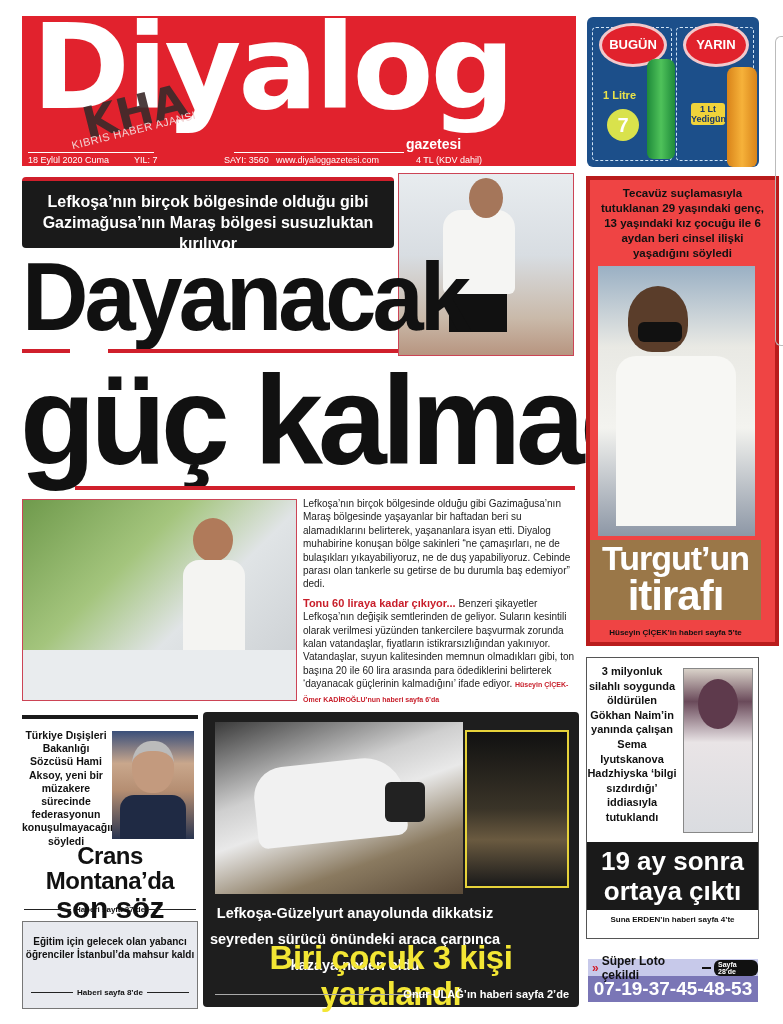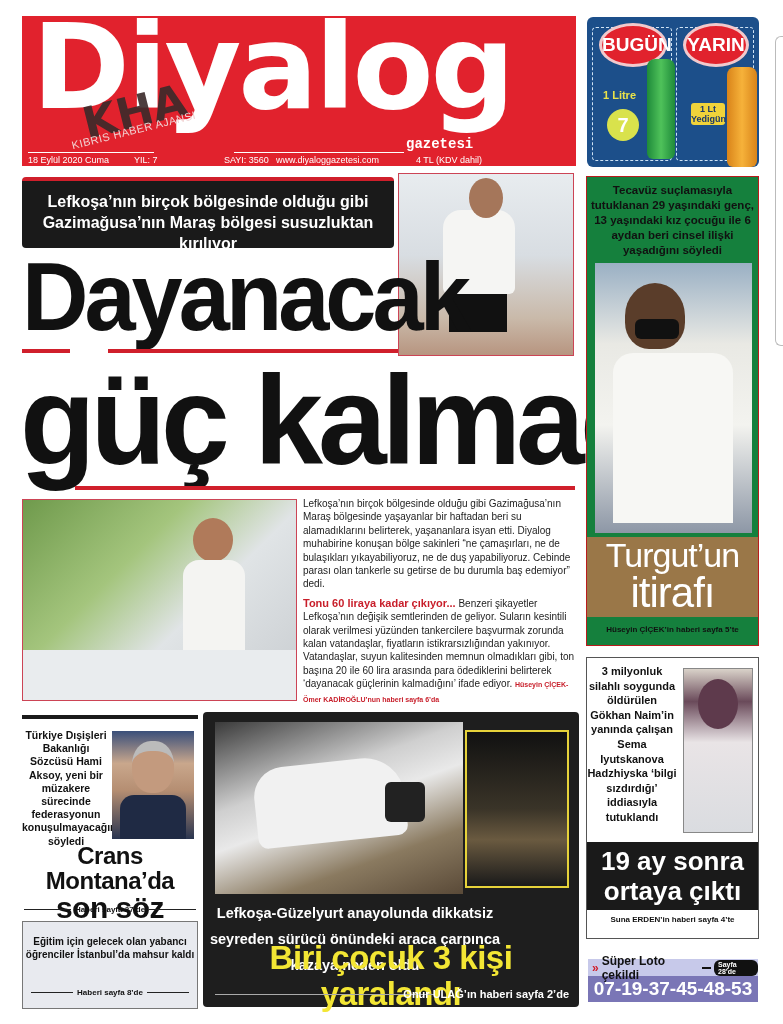--- a/index.html
+++ b/index.html
@@ -6,47 +6,47 @@
   html,body{width:783px;height:1024px;background:#fff;overflow:hidden}
   body{position:relative;font-family:"Liberation Sans",sans-serif;color:#111}
   .cond{font-family:"Liberation Sans Narrow","Liberation Sans",sans-serif;}
   .abs{position:absolute}
 
   
   #masthead{left:22px;top:16px;width:554px;height:150px;background:#e1222d;border-radius:0;overflow:hidden}
   #logo{left:10px;top:-8px;font-family:"DejaVu Sans",sans-serif;font-weight:bold;font-size:118px;color:#fff;letter-spacing:-3px;line-height:1}
   #kha{left:60px;top:70px;transform:rotate(-14deg);font-family:"DejaVu Sans",sans-serif;font-weight:bold;font-size:44px;color:#3a2a2a;opacity:.9}
   #kha-sub{left:48px;top:108px;transform:rotate(-14deg);font-size:11px;color:#f0d0d0;letter-spacing:.5px}
-  #gazetesi{left:384px;top:120px;font-family:Liberation Mono, monospace;font-weight:bold;font-size:14px;color:#fff}
+  #gazetesi{left:384px;top:120px;font-family:Liberation Sans, sans-serif;font-weight:bold;font-size:14px;color:#fff}
   .mline{height:1px;background:#fff}
   .mtext{font-size:9px;color:#fff;white-space:nowrap}
 
   
   #ad{left:587px;top:17px;width:172px;height:150px;background:#1c4f8a;border-radius:6px}
   #ad .dash{border:1.5px dashed #cfe3f5;border-radius:4px}
-  .oval{background:#e1222d;border:3px solid #f2c9cc;border-radius:50%;color:#fff;font-weight:bold;text-align:center;font-size:19px}
+  .oval{background:#e1222d;border:3px solid #f2c9cc;border-radius:50%;color:#fff;font-weight:bold;text-align:center;font-size:13px}
   .bottle{border-radius:8px 8px 6px 6px}
 
   
   #kicker{left:22px;top:177px;width:372px;height:71px;background:#1a1a1a;border-top:4px solid #d01f2b;border-radius:4px;color:#fff;font-weight:bold;text-align:center;font-size:16px;line-height:21px;padding-top:10px}
   #photo-man{left:398px;top:173px;width:176px;height:183px;border:1px solid #c45;background:linear-gradient(180deg,#e8ecef 0%,#d8dde2 45%,#c9b9a9 80%,#b79580 100%)}
   .hl{font-weight:bold;color:#111;line-height:1;white-space:nowrap;transform-origin:left top}
   .redrule{height:4px;background:#d01f2b}
 
   
   #photo-woman{left:22px;top:499px;width:275px;height:202px;border:1px solid #c45;background:linear-gradient(135deg,#6f9a4c 0%,#a4c57d 35%,#e0e4e6 60%,#c8ccd0 100%)}
   #body1{left:303px;top:497px;width:275px;font-size:10px;line-height:13.4px;color:#222}
   .redhd{color:#c81e2a;font-weight:bold}
   .byline-red{color:#c81e2a;font-size:7px;font-weight:bold}
 
   
-  #right1{left:586px;top:176px;width:173px;height:470px;border:1px solid #b91c1c;background:#15803d}
+  #right1{left:586px;top:176px;width:193px;height:470px;border:4px solid #b91c1c;background:#ef4444}
   #right1-kicker{font-weight:bold;font-size:11.5px;line-height:15px;text-align:center;padding:6px 4px 0}
   #photo-suspect{left:8px;top:86px;width:157px;height:270px;background:linear-gradient(180deg,#9ab0c4 0%,#e9e9e4 30%,#f3f3ef 60%,#8d97a6 100%)}
-  #turgut{left:0;top:360px;width:171px;height:80px;background:#9a7748;color:#fff;font-weight:normal;text-align:center}
+  #turgut{left:0;top:360px;width:171px;height:80px;background:#9a7748;color:#fff;font-weight:bold;text-align:center}
   #right1-byline{left:0;top:448px;width:171px;text-align:center;font-size:8px;font-weight:bold}
 
   
   #bl-story{left:22px;top:715px;width:176px;height:200px;border-top:4px solid #1a1a1a}
   #photo-aksoy{left:90px;top:12px;width:82px;height:108px;background:linear-gradient(180deg,#3a4f7a 0%,#c9a78c 30%,#b58e72 55%,#2a3550 100%)}
   #aksoy-kicker{left:0;top:10px;width:88px;text-align:center;font-weight:bold;font-size:10.5px;line-height:13.2px}
   #crans{left:0;top:124px;width:176px;text-align:center;font-weight:bold;font-size:24px;line-height:25px;letter-spacing:-.5px}
   .seeline{font-size:8px;font-weight:bold;text-align:center;display:flex;align-items:center;gap:4px}
   .seeline .ln{flex:1;height:1px;background:#222}
   #flight{left:22px;top:921px;width:176px;height:88px;border:1px solid #777;background:#e8eaef}

